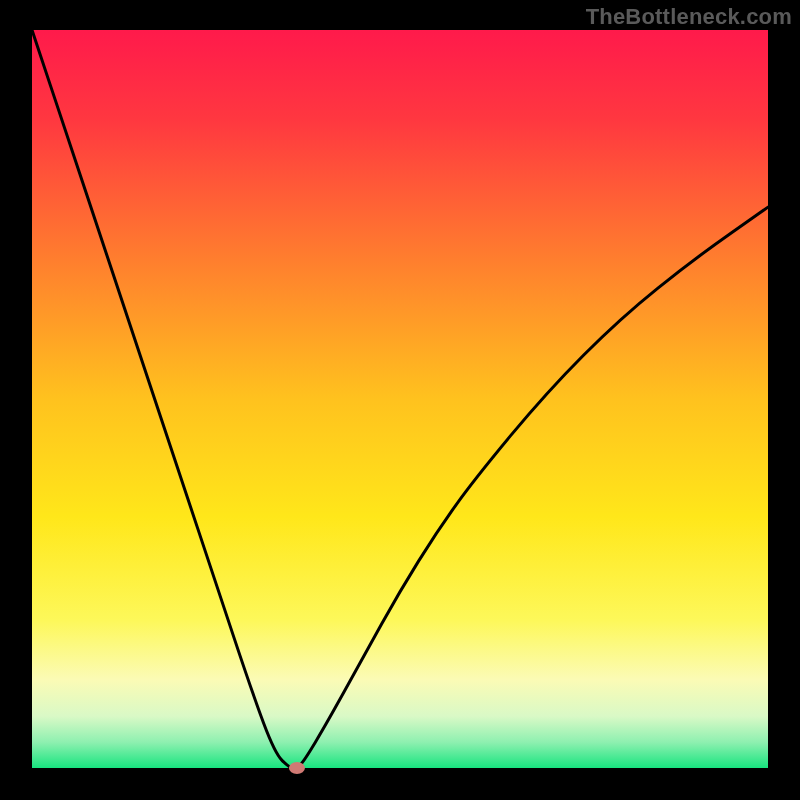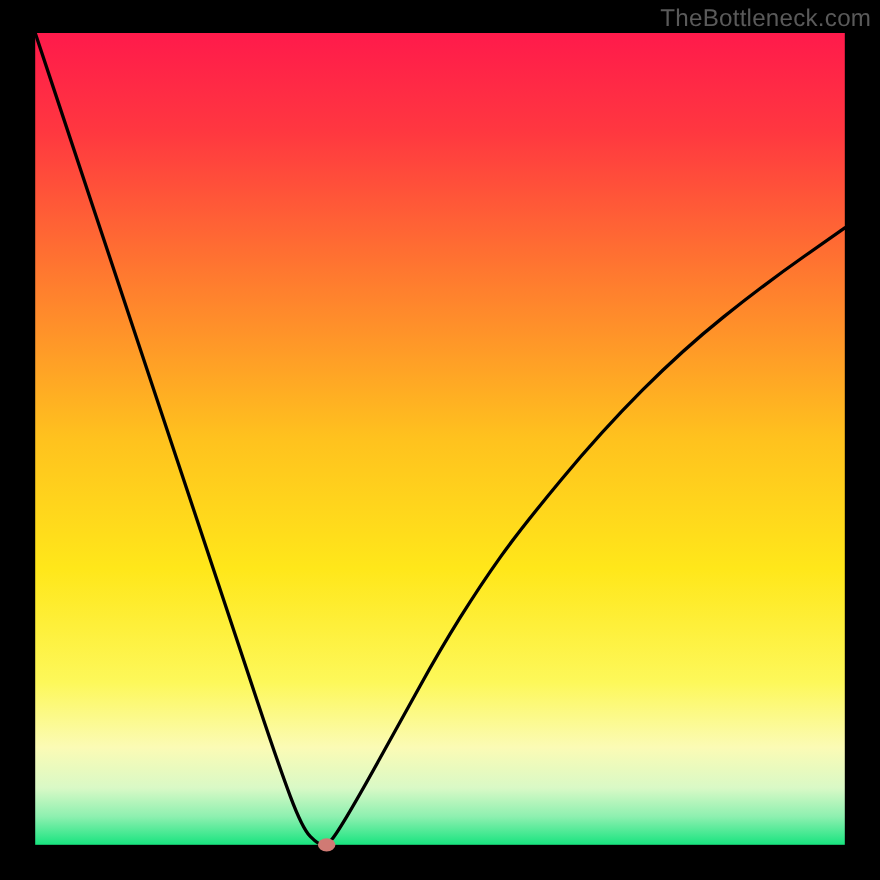--- a/index.html
+++ b/index.html
@@ -18,21 +18,21 @@
     width: 800px;
     height: 800px;
     background: #000;
   }
   .watermark {
     position: absolute;
     top: 4px;
     right: 8px;
     color: #5a5a5a;
     font-size: 22px;
-    font-weight: 400;
+    font-weight: 700;
     letter-spacing: 0.2px;
     z-index: 10;
   }
   svg {
     position: absolute;
     top: 0;
     left: 0;
   }
 </style>
 </head>

